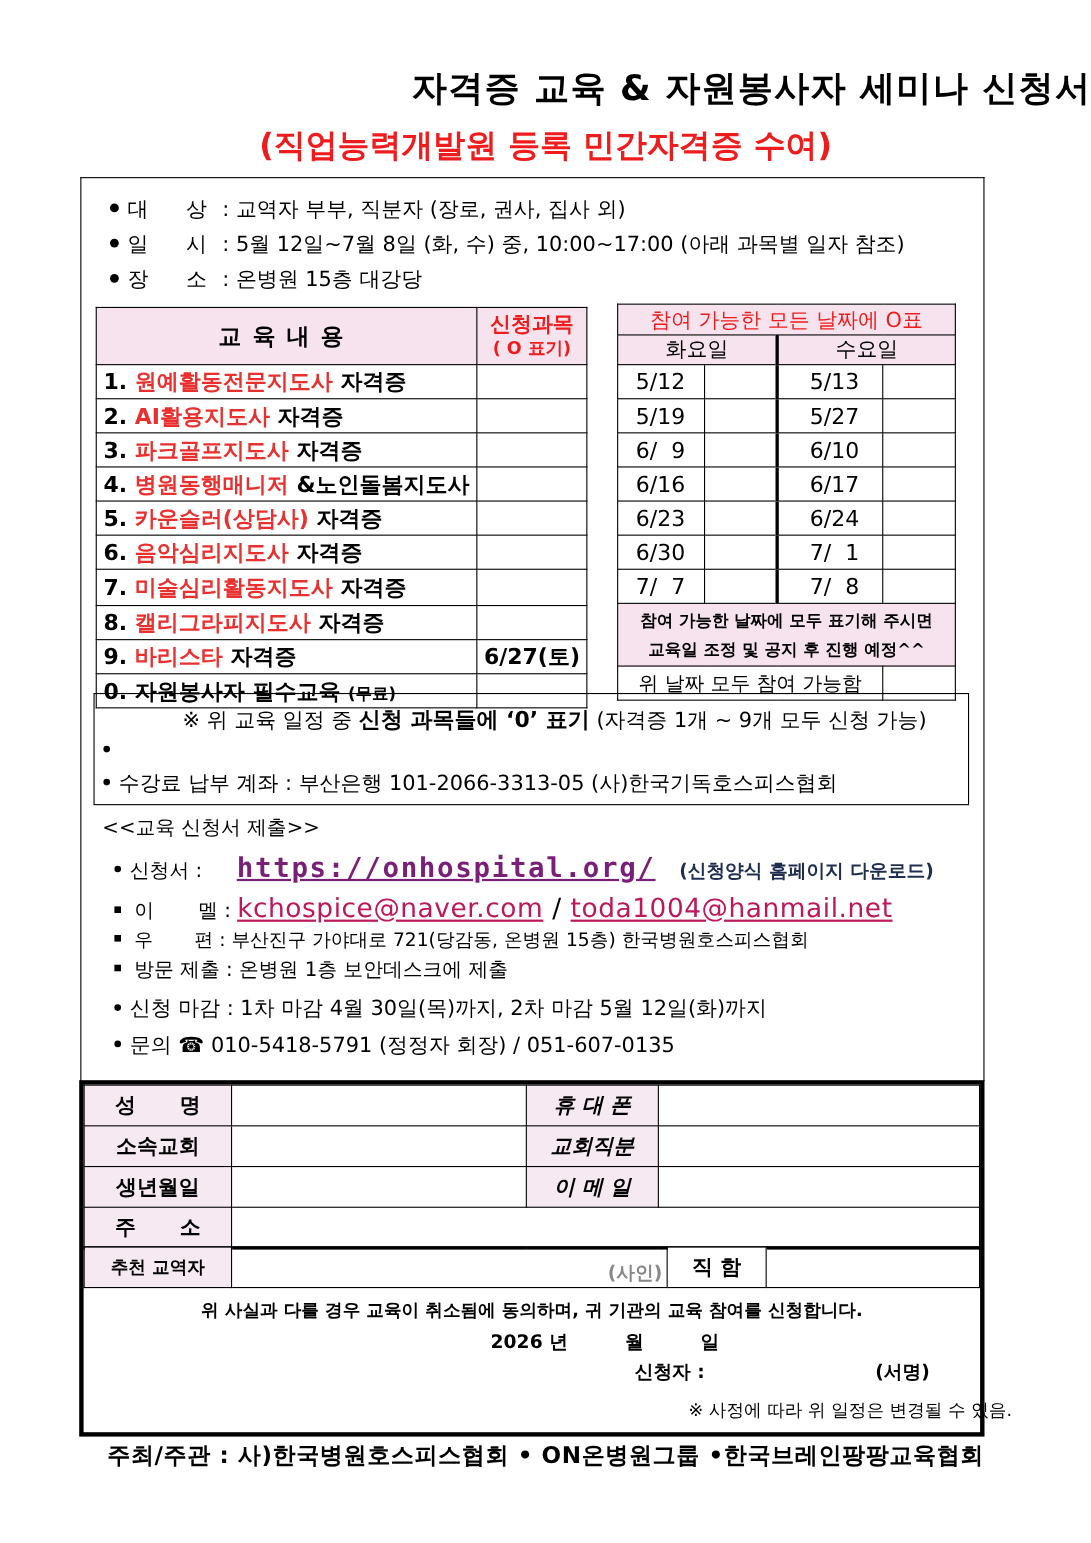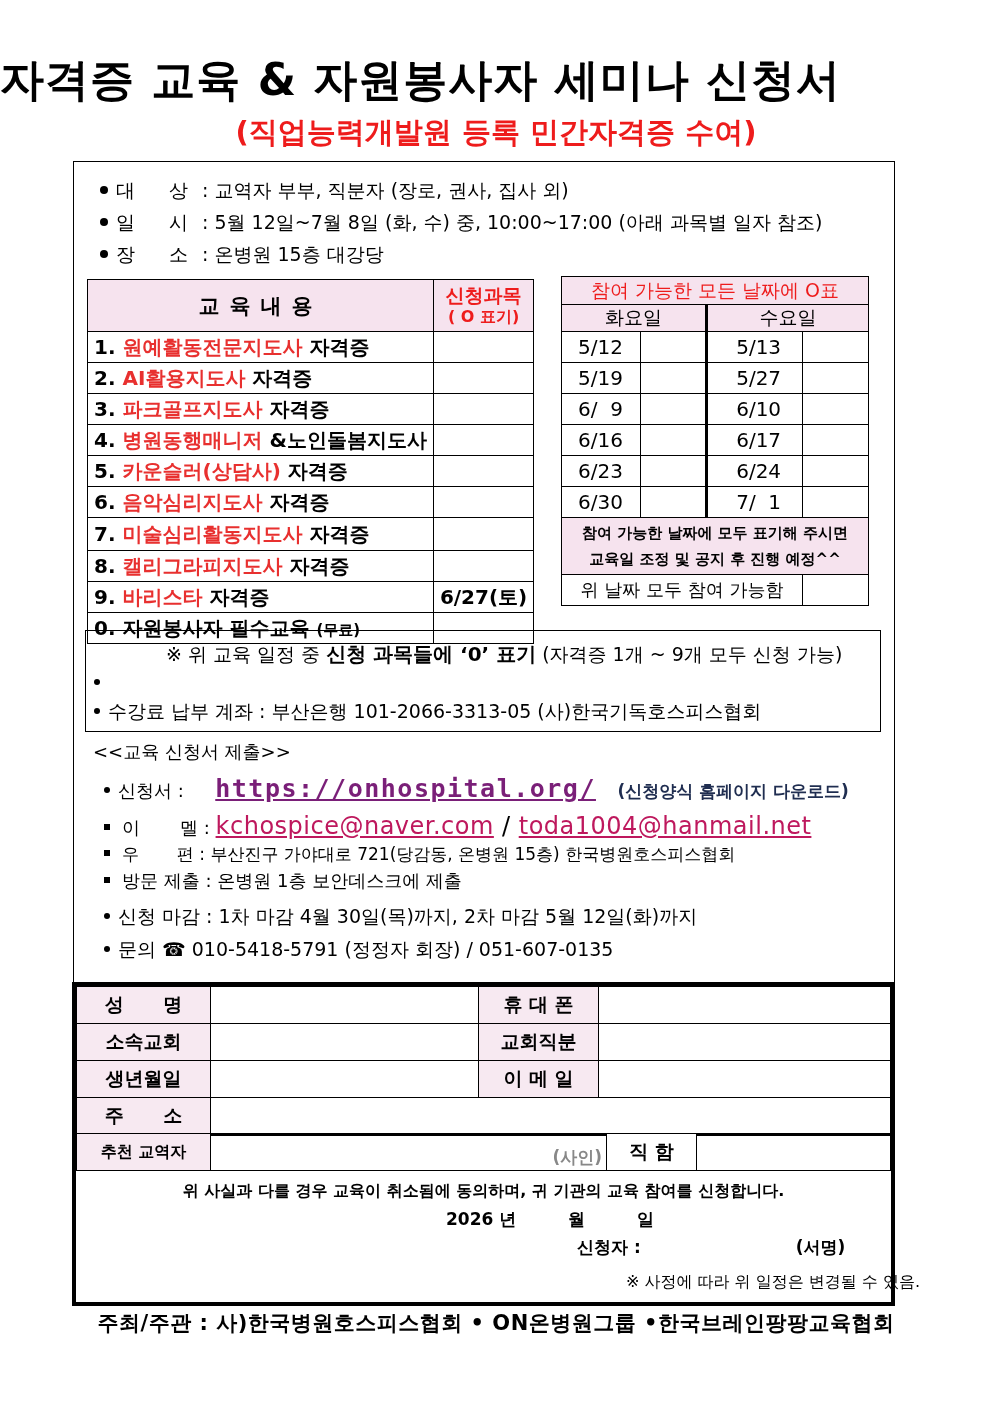--- a/index.html
+++ b/index.html
@@ -1,19 +1,19 @@
 <!DOCTYPE html>
 <html><head>
 <meta charset="utf-8">
 <style>
   * { box-sizing: border-box; margin: 0; padding: 0; }
   html, body { width: 992px; height: 1403px; background: #ffffff; }
   body { position: relative; font-family: "DejaVu Sans", "Liberation Sans", sans-serif; color: #000; overflow: hidden; }
 
-  .title { position: absolute; left: 0; width: 992px; top: 52px; text-align: left; font-size: 44px; font-weight: bold; letter-spacing: 1px; line-height: 56px; }
+  .title { position: absolute; left: 0; width: 992px; top: 52px; text-align: right; font-size: 32px; font-weight: bold; letter-spacing: 1px; line-height: 56px; }
   .subtitle { position: absolute; left: 0; width: 992px; top: 112px; text-align: center; font-size: 29px; font-weight: bold; color: #ee1c1c; line-height: 40px; }
 
   .outer-box { position: absolute; left: 73px; top: 161px; width: 822px; height: 822px; border: 1.5px solid #000; border-bottom: none; }
 
   .info-list { position: absolute; left: 100px; top: 174px; font-size: 19px; line-height: 32px; }
   .info-list .row { white-space: nowrap; }
   .bullet { display: inline-block; width: 8px; height: 8px; background: #000; border-radius: 50%; margin-right: 8px; vertical-align: middle; position: relative; top: -2px; }
   .lbl-sp { letter-spacing: 14px; }
 
   
@@ -51,21 +51,21 @@
   .sq { display:inline-block; width:6px; height:6px; background:#000; margin-right:12px; vertical-align: middle; position: relative; top:-2px; }
   .link-purple { color: #7a1f78; font-size: 25px; font-weight: bold; text-decoration: underline; letter-spacing: 1.5px; font-family: "DejaVu Sans Mono", monospace; }
   .link-blue { color: #be185d; font-size: 24px; text-decoration: underline; letter-spacing: 0.5px; }
   .navy-bold { color: #1f2d50; font-weight: bold; font-size: 17px; }
 
   
   .form-box { position: absolute; left: 72px; top: 982px; width: 823px; height: 324px; border: 4px solid #000; }
   .form-table { position: absolute; left: 0; top: 0; width: 815px; }
   .form-table td { border: 1px solid #000; height: 37px; font-size: 19px; font-weight: bold; text-align: center; }
   .form-table .lab { background: #f7e9f1; width: 134px; }
-  .form-table .lab2 { background: #f7e9f1; width: 120px; }
+  .form-table .lab2 { background: #f7e9f1; width: 120px; font-style: italic; }
   .form-table tr.thick-b td { border-bottom: 3px solid #000; }
   .sign-hint { color: #888; font-size: 17px; float: right; margin-right: 4px; padding-top: 10px; }
   .form-table td.small-lab { font-size: 16px; }
   .decl { position: absolute; left: 0; width: 815px; top: 195px; text-align: center; font-size: 16px; font-weight: bold; }
   .date-line { position: absolute; left: 370px; top: 222px; font-size: 17px; font-weight: bold; white-space: nowrap; }
   .signer { position: absolute; left: 501px; top: 250px; font-size: 17px; font-weight: bold; white-space: nowrap; text-align: center; }
   .signer .sig { margin-left: 155px; }
 
   .change-note { position: absolute; right: 72px; top: 1272px; font-size: 16px; white-space: nowrap; }
   .footer { position: absolute; left: 0; width: 992px; top: 1309px; text-align: center; font-size: 21px; font-weight: bold; letter-spacing: 0.5px; white-space: nowrap; }
@@ -178,20 +178,26 @@
   <tr>
         <td style="height:26px">6/23</td>
         <td class="chk thick-r"></td>
         <td class="wed">6/24</td>
         <td class="chk"></td>
       </tr>
   <tr>
         <td style="height:27px">6/30</td>
         <td class="chk thick-r"></td>
         <td class="wed" style="white-space:pre">7/  1</td>
+        <td class="chk"></td>
+      </tr>
+  <tr>
+        <td style="height:31px;white-space:pre">7/  7</td>
+        <td class="chk thick-r"></td>
+        <td class="wed" style="white-space:pre">7/  8</td>
         <td class="chk"></td>
       </tr>
   <tr>
     <td colspan="4" class="note">
       <div>참여 가능한 날짜에 모두 표기해 주시면</div>
       <div>교육일 조정 및 공지 후 진행 예정^^</div>
     </td>
   </tr>
   <tr>
     <td colspan="3" class="all">위 날짜 모두 참여 가능함</td>

